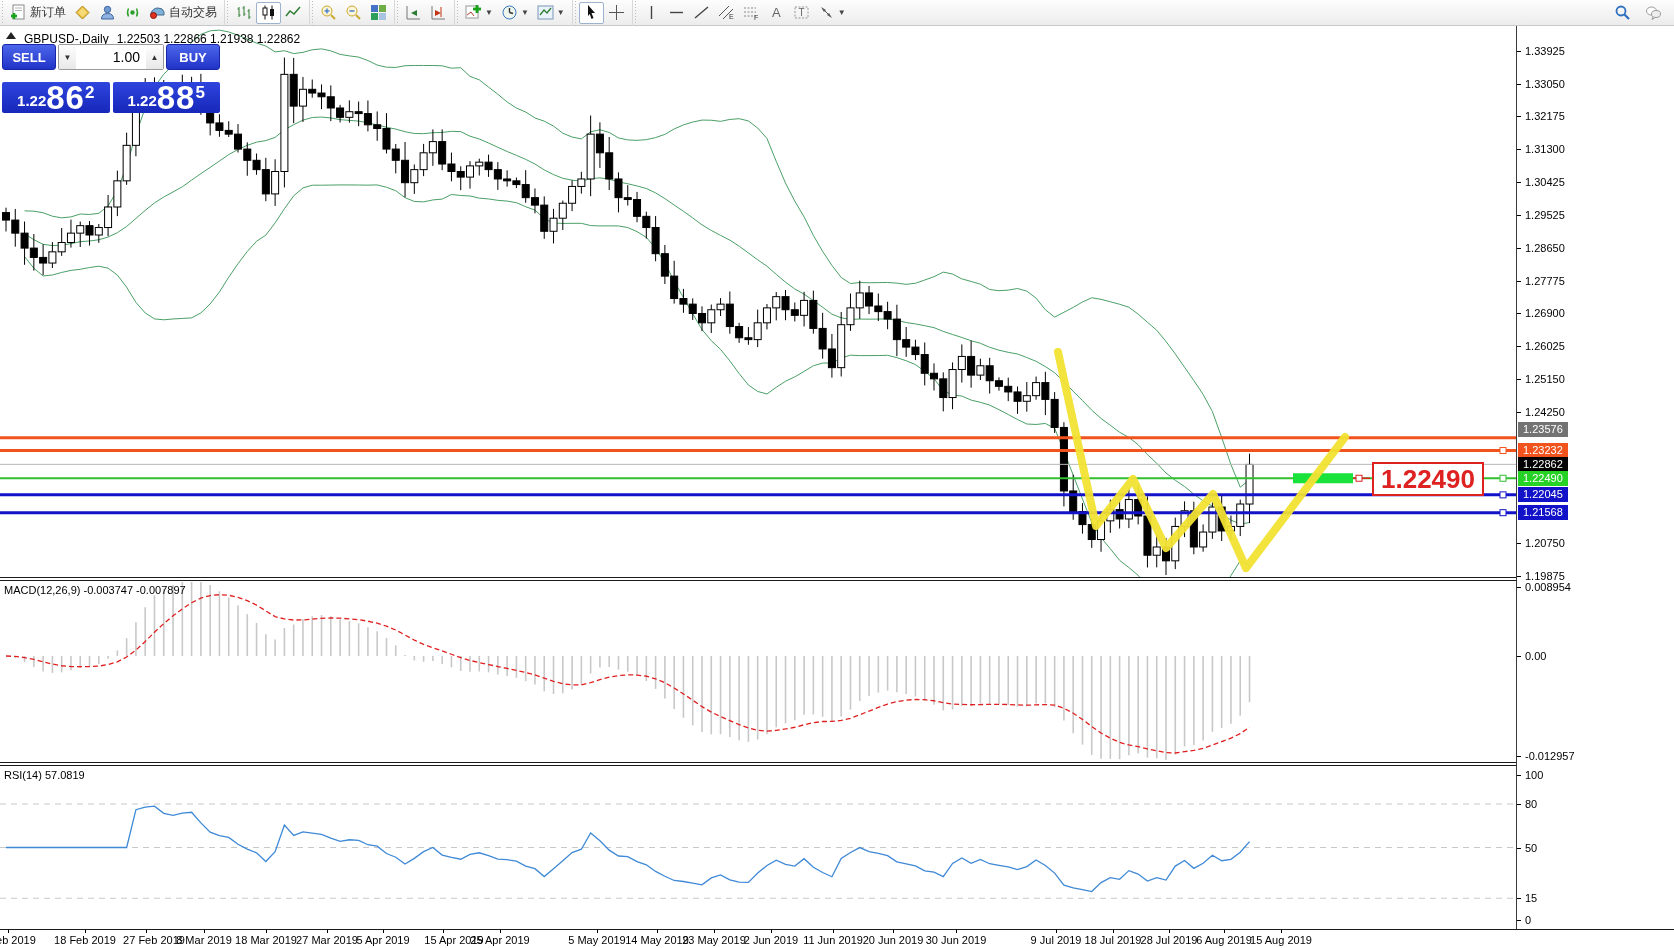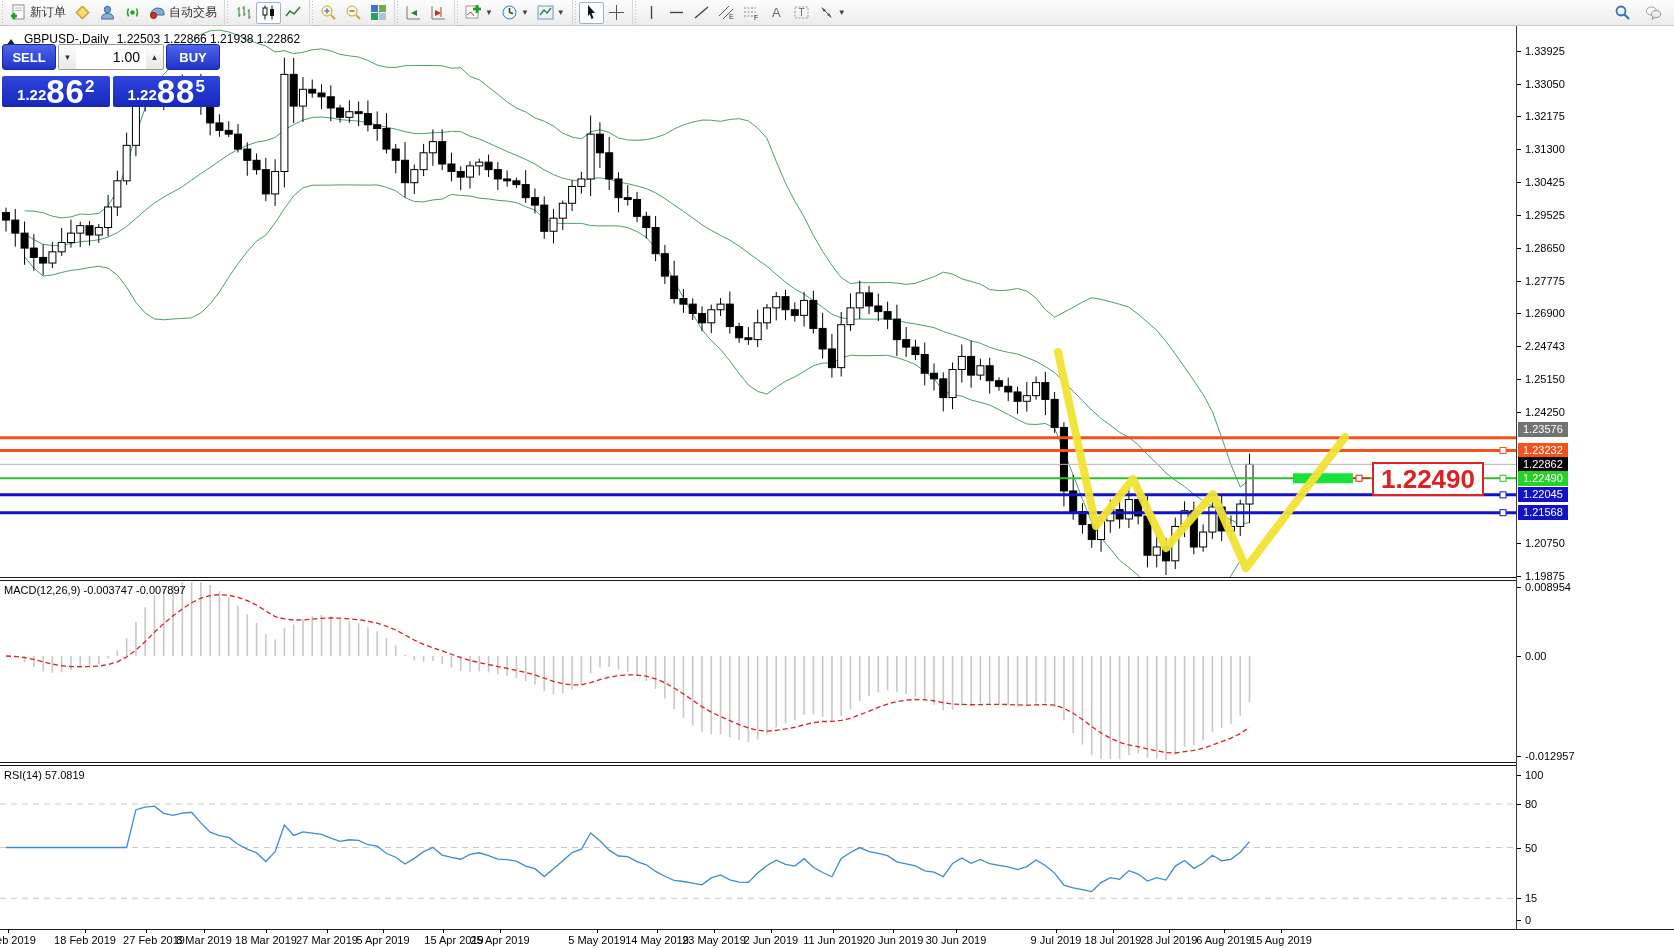--- a/index.html
+++ b/index.html
@@ -21,21 +21,21 @@
   .tbtn .caret { font-size:8px; color:#444; }
   .tf { width:30px; height:20px; display:flex; align-items:center; justify-content:center;
     font-size:12px; color:#222; border:1px solid transparent; }
   .tf.active { background:#fbfbfb; border-color:#9a9a9a; }
   .spacer { flex:1; }
   .ico { width:17px; height:17px; display:block; }
 
   
   .panel-svg { position:absolute; left:0; background:#fff; }
   #sym-line { position:absolute; left:6px; top:32px; font-size:12px; color:#000;
-    display:flex; gap:8px; align-items:flex-end; z-index:30; }
+    display:flex; gap:8px; align-items:flex-start; z-index:30; }
   .tri-up { width:0; height:0; border-left:5px solid transparent; border-right:5px solid transparent;
     border-bottom:7px solid #222; display:inline-block; }
 
   .sep { position:absolute; left:0; width:1516px; height:4px; background:#fff;
     border-top:1px solid #1a1a1a; border-bottom:1px solid #1a1a1a; z-index:20; }
 
   
   #axis-col { position:absolute; left:1516px; top:26px; width:158px; height:903px;
     background:#fff; border-left:1px solid #3a3a3a; z-index:10; }
   .axlbl { position:absolute; left:8px; font-size:11px; color:#000; white-space:nowrap; }
@@ -55,21 +55,21 @@
     font-family:"Liberation Sans", sans-serif; }
   .tp-row1 { display:flex; height:26px; gap:2px; }
   .tp-btn { flex:0 0 54px; background:linear-gradient(#4d66ea,#2033c8);
     border:1px solid #1626a8; border-radius:3px; color:#fff; font-size:13px; font-weight:bold;
     display:flex; align-items:center; justify-content:center;text-align:right; }
   .tp-stepper { flex:1; display:flex; border:1px solid #9a9a9a; background:#fff; border-radius:2px; }
   .tp-step { width:17px; display:flex; align-items:center; justify-content:center;
     font-size:8px; color:#333; background:linear-gradient(#fefefe,#e8e8e8); }
   .tp-vol { flex:1; display:flex; align-items:center; justify-content:flex-end; padding-right:6px;
     font-size:14px; color:#000; background:#fff; }
-  .tp-row2 { display:flex; margin-top:6px; gap:3px; height:31px; }
+  .tp-row2 { display:flex; margin-top:12px; gap:3px; height:31px; }
   .tp-price { flex:1; background:linear-gradient(#2e45de,#1727ba); border-radius:2px; color:#fff;
     display:flex; align-items:flex-end; justify-content:center; padding-bottom:1px; }
   .tp-sm { font-size:15px; font-weight:bold; margin-bottom:3px; }
   .tp-big { font-size:33px; font-weight:bold; line-height:28px; letter-spacing:1px; }
   .tp-sup { font-size:17px; font-weight:bold; position:relative; top:-9px; }
 
   
   #big-label { position:absolute; left:1372px; top:462px; border:2px solid #de2121;
     background:#fff; color:#de2121; font-size:26px; font-weight:bold; padding:0 7px;
     line-height:30px; z-index:35; }
@@ -755,21 +755,21 @@
       <div class="axlbl" style="top:149.77px">1.30425</div>
       <div class="axtick" style="top:189.4px"></div>
       <div class="axlbl" style="top:183.4px">1.29525</div>
       <div class="axtick" style="top:222.09px"></div>
       <div class="axlbl" style="top:216.09px">1.28650</div>
       <div class="axtick" style="top:254.78px"></div>
       <div class="axlbl" style="top:248.78px">1.27775</div>
       <div class="axtick" style="top:287.48px"></div>
       <div class="axlbl" style="top:281.48px">1.26900</div>
       <div class="axtick" style="top:320.17px"></div>
-      <div class="axlbl" style="top:314.17px">2.24743</div>
+      <div class="axlbl" style="top:314.17px">1.26025</div>
       <div class="axtick" style="top:352.86px"></div>
       <div class="axlbl" style="top:346.86px">1.25150</div>
       <div class="axtick" style="top:386.49px"></div>
       <div class="axlbl" style="top:380.49px">1.24250</div>
       <div class="axtick" style="top:517.26px"></div>
       <div class="axlbl" style="top:511.26px">1.20750</div>
       <div class="axtick" style="top:549.95px"></div>
       <div class="axlbl" style="top:543.95px">1.19875</div>
       <div class="axtick" style="top:560.94px"></div>
       <div class="axlbl" style="top:554.94px">0.008954</div>

